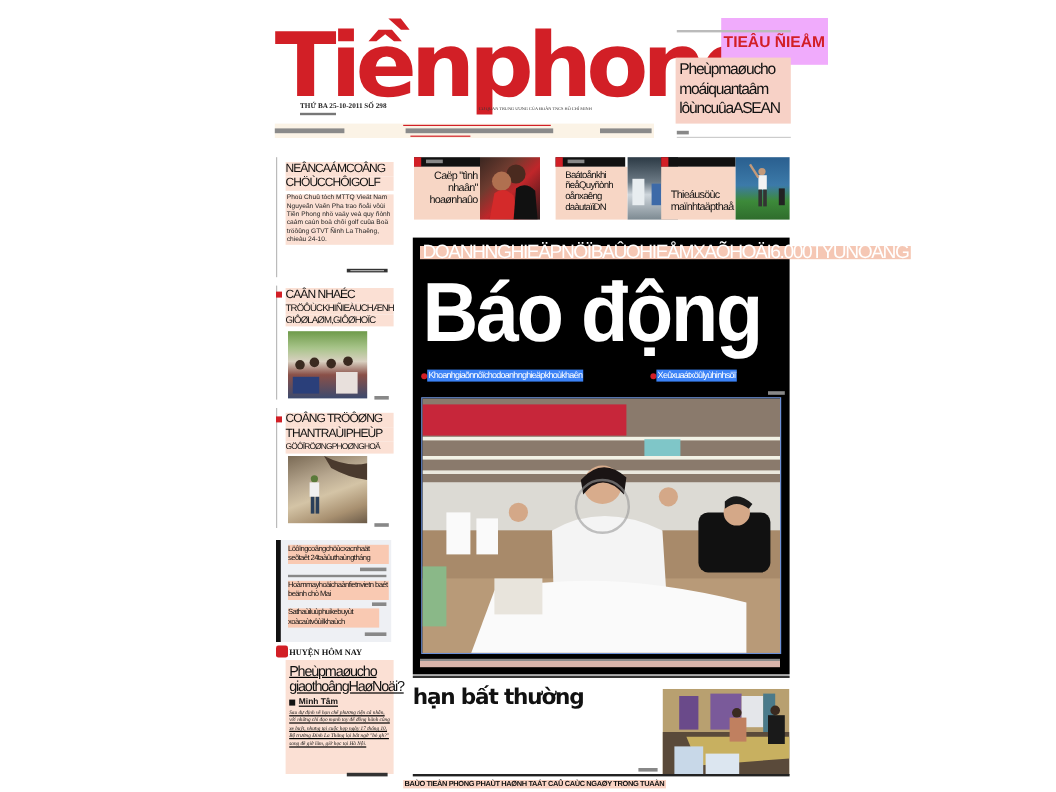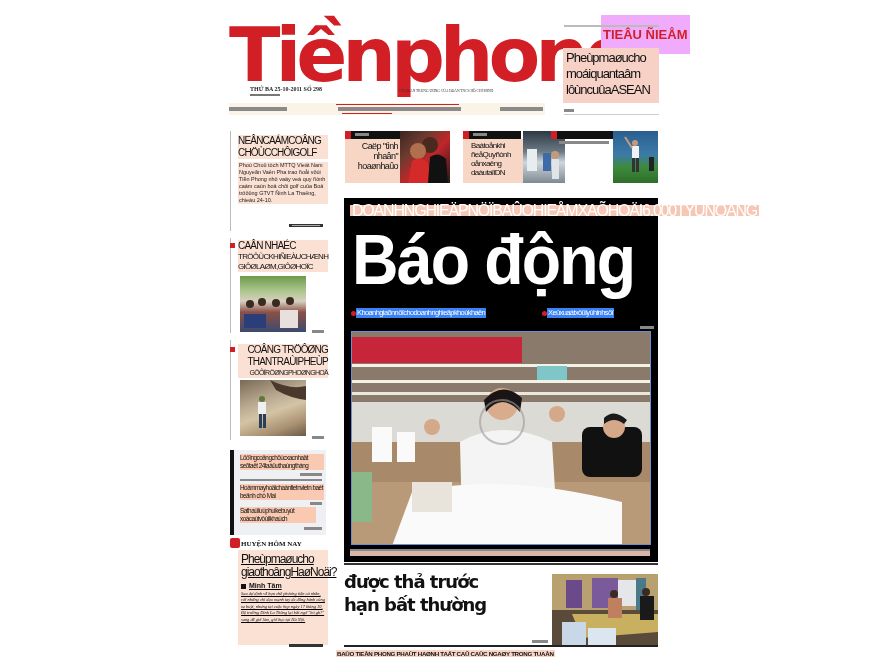--- a/index.html
+++ b/index.html
@@ -124,20 +124,21 @@
         <rect x="20" y="22" width="8" height="18" fill="#3d6aa8"></rect>
         <circle cx="32" cy="24" r="4" fill="#c49a7a"></circle>
         <rect x="29" y="28" width="7" height="20" fill="#e0e4e8"></rect>
       </svg>
   </div>
 </div>
 <div class="teaser" style="left:551px;width:107px;">
   <div class="teaser-head" style="width:62px;"></div>
   <div class="teaser-red"></div>
   <div class="teaser-grey" style="width:50px;top:10px;left:8px;"></div>
+  <div class="teaser-text" style="left:0;width:62px;padding-top:18px;padding-left:8px;">Thieáusöùc maïnhtaäpthaå</div>
   <div class="teaser-img" style="left:62px;width:45px;background:linear-gradient(180deg,#2a5f8f 0%,#3c7aa9 45%,#3d8a3a 70%,#2f6d2c 100%);">
     <svg width="45" height="52" viewBox="0 0 45 52">
         <circle cx="22" cy="12" r="3" fill="#c49a7a"></circle>
         <rect x="19" y="15" width="7" height="12" fill="#f2f2f2"></rect>
         <rect x="19" y="27" width="3" height="14" fill="#333"></rect>
         <rect x="23" y="27" width="3" height="14" fill="#333"></rect>
         <line x1="19" y1="17" x2="12" y2="6" stroke="#c49a7a" stroke-width="2"></line>
         <rect x="36" y="26" width="5" height="14" fill="#222"></rect>
       </svg>
   </div>
@@ -166,21 +167,21 @@
       <circle cx="36" cy="27" r="4" fill="#3a2a20"></circle>
       <circle cx="50" cy="25" r="4" fill="#3a2a20"></circle>
       <rect x="4" y="38" width="22" height="14" fill="#2a3f7a"></rect>
       <rect x="40" y="34" width="18" height="18" fill="#e8e0dc"></rect>
     </svg>
 </div>
 <div class="grey-chip" style="left:312px;top:330px;width:12px;"></div>
 
 <div class="left-rule" style="top:340px;height:100px;"></div>
 <div class="lc-bullet" style="top:347px;"></div>
-<div class="lc-block" style="top:344px;text-align:right;">
+<div class="lc-block" style="top:344px;">
   <span class="lc-title">COÂNG TRÖÔØNG</span>
   <span class="lc-title">THANTRAÙIPHEÙP</span>
   <span class="lc-title small" style="font-size:7px;">GÖÔÏRÖØNGPHOØNGHOÄ</span>
 </div>
 <div class="lc-img" style="top:380px;width:66px;height:56px;background:linear-gradient(160deg,#7a6a55 0%,#b8a890 35%,#d4c4a6 55%,#a89070 80%,#6a5a48 100%);">
   <svg width="66" height="56" viewBox="0 0 66 56">
       <path d="M30 0 Q50 10 66 6 L66 20 Q50 18 36 10 Z" fill="#4a3a2e"></path>
       <circle cx="22" cy="19" r="3" fill="#5a7a3a"></circle>
       <rect x="18" y="22" width="8" height="12" fill="#f0f0f0"></rect>
       <rect x="19" y="34" width="3" height="14" fill="#2a3f5a"></rect>
@@ -245,21 +246,20 @@
       <circle cx="150" cy="90" r="22" fill="none" stroke="#999" stroke-width="2" opacity="0.6"></circle>
       <circle cx="80" cy="95" r="8" fill="#d4a888"></circle>
       <circle cx="205" cy="82" r="8" fill="#d4a888"></circle>
     </svg>
   </div>
   <div class="lead-caption"></div>
 </div>
 
 <div class="bottom-rule"></div>
 <div class="bottom-head">
-  <div>được thả trước</div>
   <div>hạn bất thường</div>
 </div>
 <div class="bottom-img">
   <svg width="106" height="72" viewBox="0 0 106 72">
     <rect width="106" height="72" fill="#b8a070"></rect>
     <rect x="14" y="6" width="16" height="28" fill="#6a4a8a"></rect>
     <rect x="40" y="4" width="26" height="30" fill="#7a5a9a"></rect>
     <rect x="66" y="6" width="18" height="26" fill="#e4e6ea"></rect>
     <rect x="84" y="4" width="10" height="40" fill="#4a7a8a"></rect>
     <rect x="0" y="36" width="106" height="36" fill="#5a4a3a"></rect>

